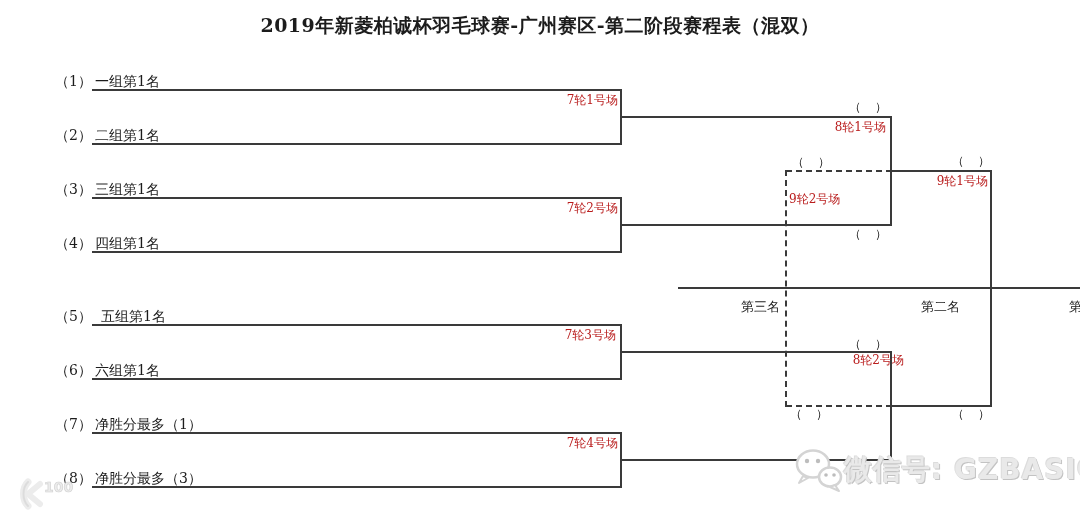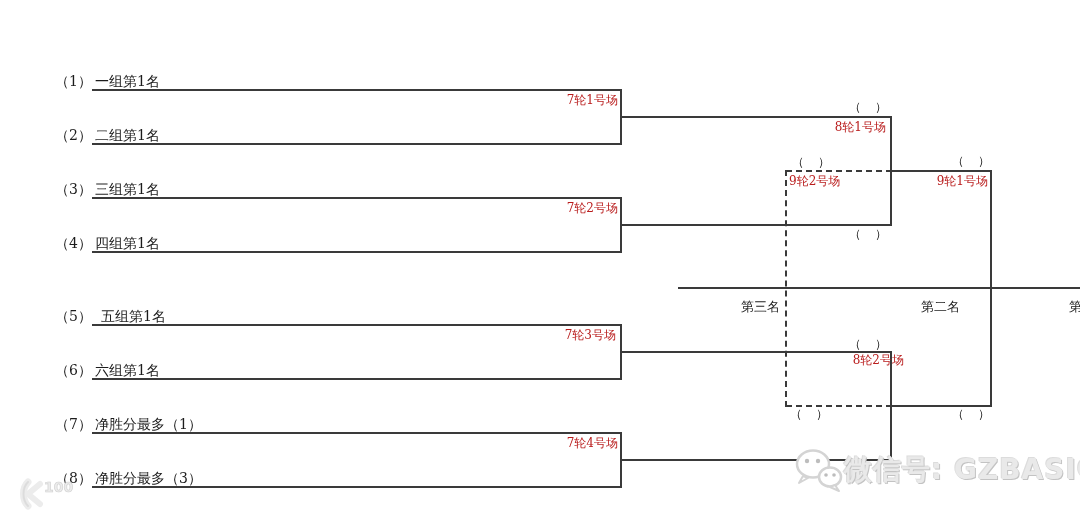--- a/index.html
+++ b/index.html
@@ -30,20 +30,21 @@
     font-family:"DejaVu Sans","Liberation Sans",sans-serif;
     font-size:28px;font-weight:bold;color:#e9e9e9;letter-spacing:1px;
     text-shadow:1px 1px 0 #c3c3c3,-1px -1px 0 #dcdcdc,0 0 1px #cccccc;
   }
 </style>
 </head>
 <body>
 
 <div id="page">
 
+  <div class="abs title">2019年新菱柏诚杯羽毛球赛-广州赛区-第二阶段赛程表（混双）</div>
 
   <div class="abs num" style="left:55px;top:73px">（1）</div>
   <div class="abs ename" style="left:95px;top:73px">一组第1名</div>
   <div class="abs num" style="left:55px;top:127px">（2）</div>
   <div class="abs ename" style="left:95px;top:127px">二组第1名</div>
   <div class="abs num" style="left:55px;top:181px">（3）</div>
   <div class="abs ename" style="left:95px;top:181px">三组第1名</div>
   <div class="abs num" style="left:55px;top:235px">（4）</div>
   <div class="abs ename" style="left:95px;top:235px">四组第1名</div>
   <div class="abs num" style="left:55px;top:308px">（5）</div>
@@ -86,21 +87,21 @@
 
   <div class="hl" style="left:678px;top:287px;width:402px"></div>
 
   <div class="abs mlabel" style="right:462px;top:92px">7轮1号场</div>
   <div class="abs mlabel" style="right:462px;top:200px">7轮2号场</div>
   <div class="abs mlabel" style="right:464px;top:327px">7轮3号场</div>
   <div class="abs mlabel" style="right:462px;top:435px">7轮4号场</div>
   <div class="abs mlabel" style="right:194px;top:119px">8轮1号场</div>
   <div class="abs mlabel" style="right:176px;top:352px">8轮2号场</div>
   <div class="abs mlabel" style="right:92px;top:173px">9轮1号场</div>
-  <div class="abs mlabel" style="left:789px;top:173px">9轮2号场</div>
+  <div class="abs mlabel" style="left:789px;top:191px">9轮2号场</div>
 
   <div class="abs paren" style="left:849px;top:99px">（　）</div>
   <div class="abs paren" style="left:849px;top:226px">（　）</div>
   <div class="abs paren" style="left:849px;top:336px">（　）</div>
   <div class="abs paren" style="left:792px;top:154px">（　）</div>
   <div class="abs paren" style="left:790px;top:406px">（　）</div>
   <div class="abs paren" style="left:952px;top:153px">（　）</div>
   <div class="abs paren" style="left:952px;top:406px">（　）</div>
 
   <div class="abs podium" style="left:741px;top:298px">第三名</div>

